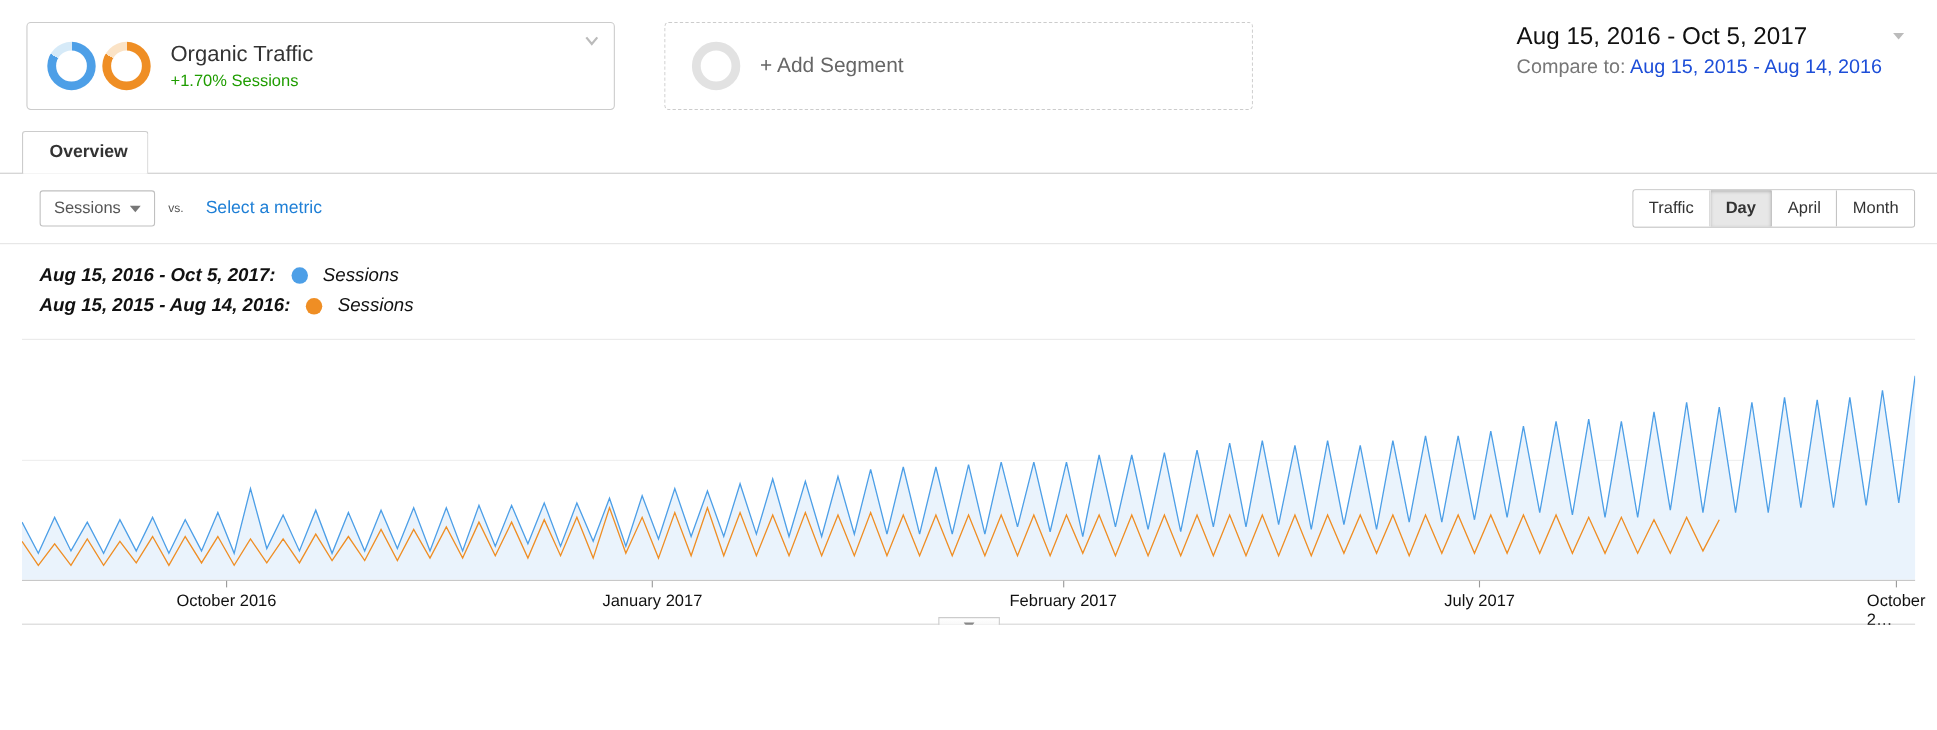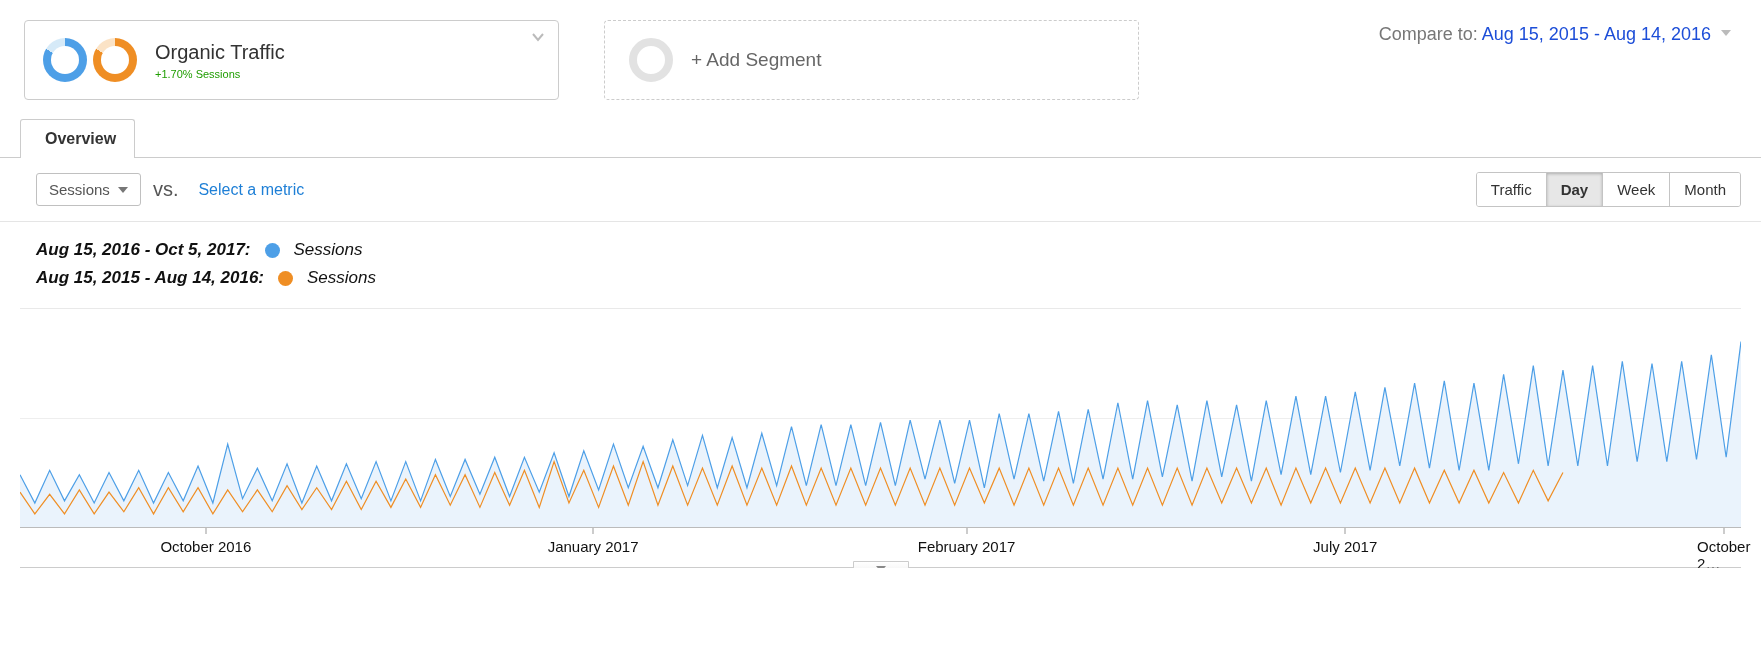--- a/index.html
+++ b/index.html
@@ -46,21 +46,21 @@
   .donut::after {
     content: '';
     position: absolute;
     inset: 8px;
     background: #fff;
     border-radius: 50%;
   }
   .donut.blue { background: conic-gradient(#4d9fe7 0 300deg, #d6eaf8 300deg 360deg); }
   .donut.orange { background: conic-gradient(#ef8e24 0 300deg, #fbe3c6 300deg 360deg); }
   .seg-title { font-size: 20px; color: #333; }
-  .seg-sub   { font-size: 11px; color: #1f9d00; margin-top: 4px; }
+  .seg-sub   { font-size: 15px; color: #1f9d00; margin-top: 4px; }
 
   
   .add-segment {
     border: 1px dashed #ccc;
     border-radius: 4px;
     width: 535px;
     height: 80px;
     display: flex;
     align-items: center;
     padding: 0 24px;
@@ -123,21 +123,21 @@
     border-radius: 3px;
     padding: 7px 12px;
     font-size: 15px;
     display: flex;
     align-items: center;
     gap: 8px;
     color: #555;
     cursor: pointer;
     margin-right: 12px;
   }
-  .vs-text { font-size: 20px; color: #555; margin-right: 20px; }
+  .vs-text { font-size: 11px; color: #555; margin-right: 20px; }
   .select-metric { color: #1e7fd6; font-size: 16px; cursor: pointer; }
 
   .gran-group {
     margin-left: auto;
     display: flex;
     border: 1px solid #c4c4c4;
     border-radius: 3px;
     overflow: hidden;
   }
   .gran-btn {
@@ -239,20 +239,21 @@
     </div>
   </div>
 
   <div class="add-segment">
     <div class="add-donut"></div>
     <div class="add-label">+ Add Segment</div>
   </div>
 
   <div class="date-range">
     <div>
+      <div class="date-main">Aug 15, 2016 - Oct 5, 2017</div>
       <div class="date-sub">
         <span>Compare to:</span>
         <span class="range">Aug 15, 2015 - Aug 14, 2016</span>
       </div>
     </div>
     <div class="date-caret">
       <svg width="14" height="14" viewBox="0 0 14 14">
           <polygon points="2,4 12,4 7,10" fill="#bbb"></polygon>
         </svg>
     </div>
@@ -269,21 +270,21 @@
     <svg width="10" height="10" viewBox="0 0 10 10">
         <polygon points="0,2 10,2 5,8" fill="#777"></polygon>
       </svg>
   </div>
   <span class="vs-text">vs.</span>
   <span class="select-metric">Select a metric</span>
 
   <div class="gran-group">
     <button class="gran-btn">Traffic</button>
     <button class="gran-btn active">Day</button>
-    <button class="gran-btn">Week</button>
+    <button class="gran-btn">April</button>
     <button class="gran-btn">Month</button>
   </div>
 </div>
 
 <div class="legend-block">
   <div class="legend-row">
     <span>Aug 15, 2016 - Oct 5, 2017:</span>
     <span class="dot blue"></span>
     <span class="legend-metric">Sessions</span>
   </div>

